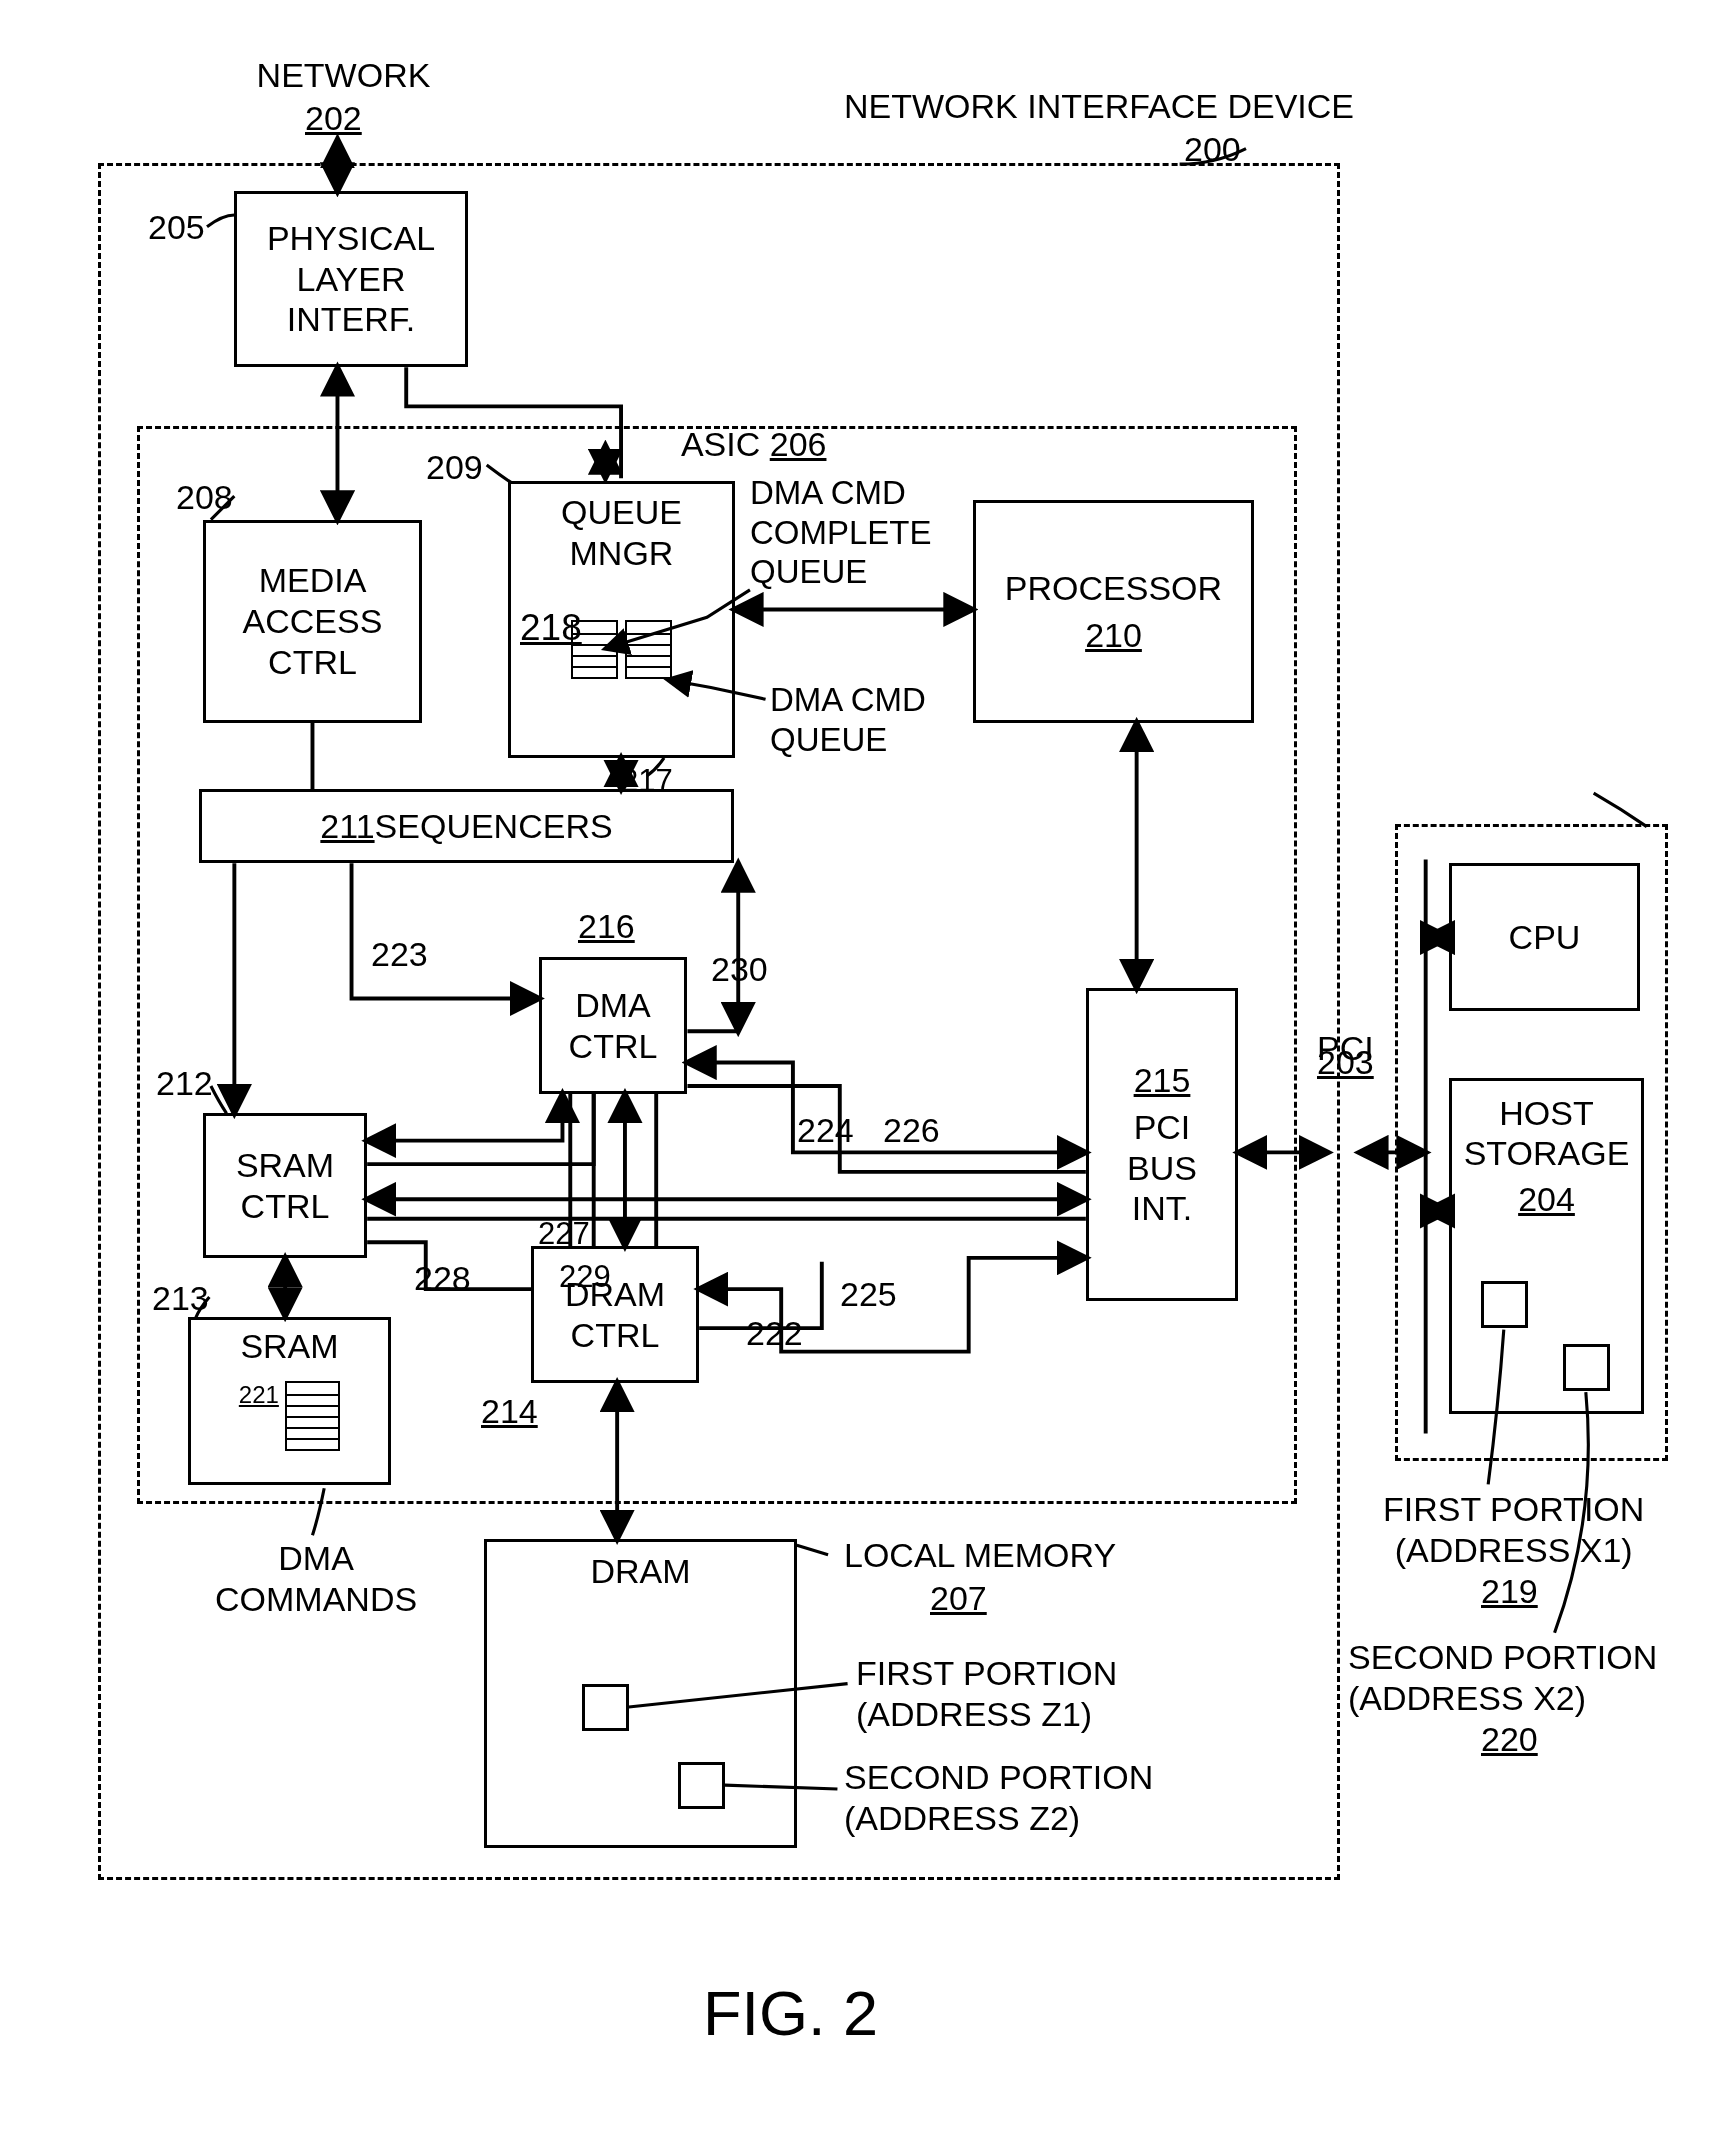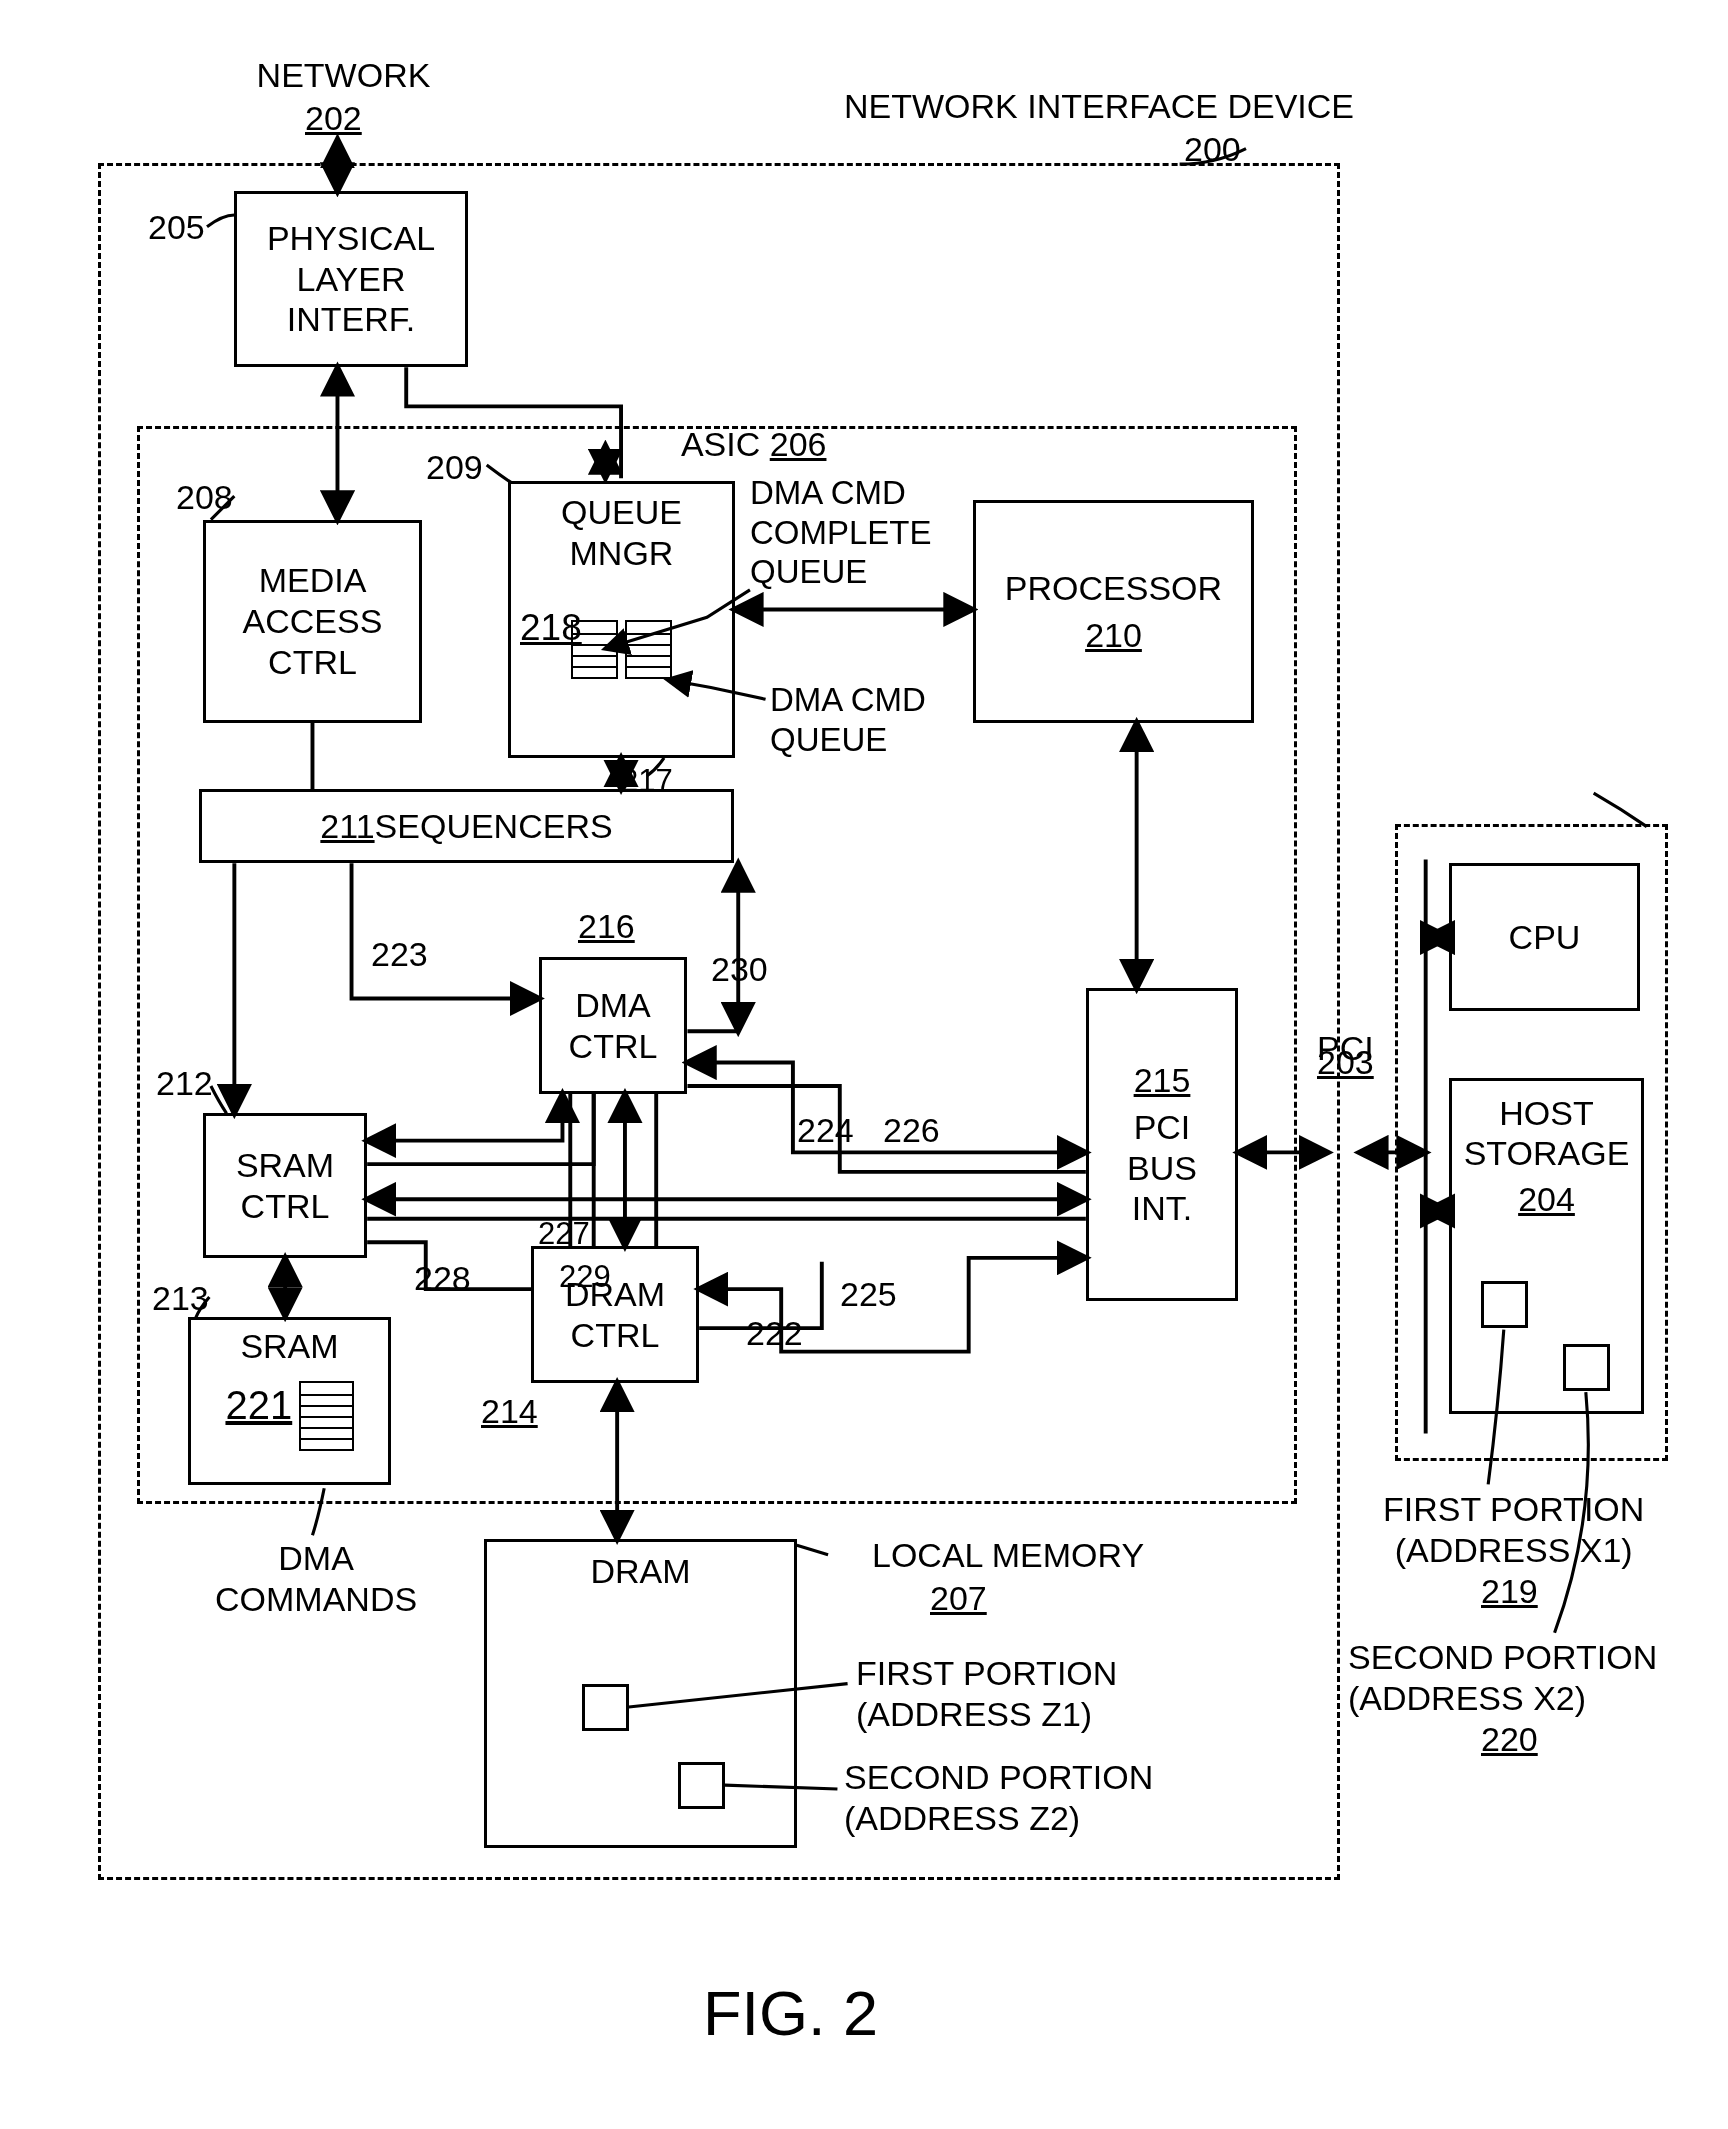--- a/index.html
+++ b/index.html
@@ -138,41 +138,41 @@
   <div class="box" style="left:1086px; top:988px; width:152px; height:313px;">
     <span class="under" style="margin-bottom:6.3px;">215</span>
     <span style="white-space:pre;">PCI
 BUS
 INT.</span>
   </div>
 
   <div class="box" style="left:188px; top:1317px; width:203px; height:168px; justify-content:flex-start; padding-top:6.3px;">
     <span>SRAM</span>
     <div style="display:flex; gap:6.3px; margin-top:14px; align-items:flex-start;">
-      <div class="label under" style="position:static; font-size:40px;">221</div>
+      <div class="label under" style="position:static; font-size:24px;">221</div>
       <div class="q-slots" style="width:55px;">
         <div class="slot"></div>
           <div class="slot"></div>
           <div class="slot"></div>
           <div class="slot"></div>
           <div class="slot"></div>
           <div class="slot"></div>
       </div>
     </div>
   </div>
   <div class="label" style="left:152px; top:1278px;">213</div>
   <div class="label" style="left:215px; top:1538px;">DMA
 COMMANDS</div>
 
   <div class="box" style="left:484px; top:1539px; width:313px; height:309px; justify-content:flex-start; padding-top:9.4px;">
     <span>DRAM</span>
   </div>
   <div class="box" style="left:582px; top:1684px; width:47px; height:47px;"></div>
   <div class="box" style="left:678px; top:1762px; width:47px; height:47px;"></div>
-  <div class="label" style="left:872px; top:1535px;">LOCAL MEMORY</div>
+  <div class="label" style="left:844px; top:1535px;">LOCAL MEMORY</div>
   <div class="label under" style="left:930px; top:1578px;">207</div>
   <div class="label" style="left:856px; top:1653px; text-align:left;">FIRST PORTION
 (ADDRESS Z1)</div>
   <div class="label" style="left:844px; top:1757px; text-align:left;">SECOND PORTION
 (ADDRESS Z2)</div>
 
   <div class="box dashed" style="left:1395px; top:824px; width:273px; height:637px;"></div>
 
   <div class="box" style="left:1449px; top:863px; width:191px; height:148px;">
     <span>CPU</span>

